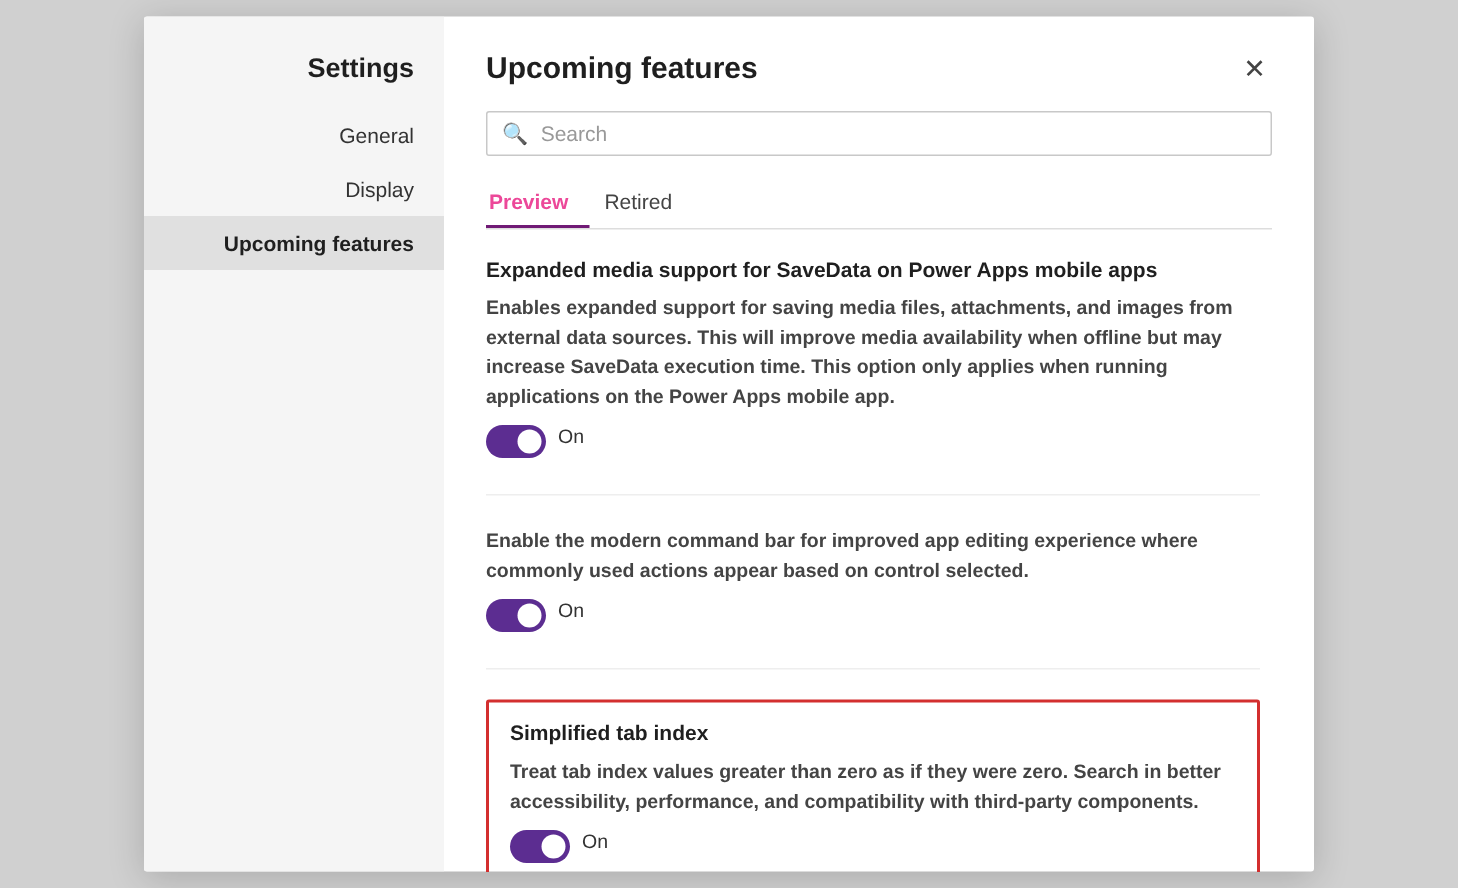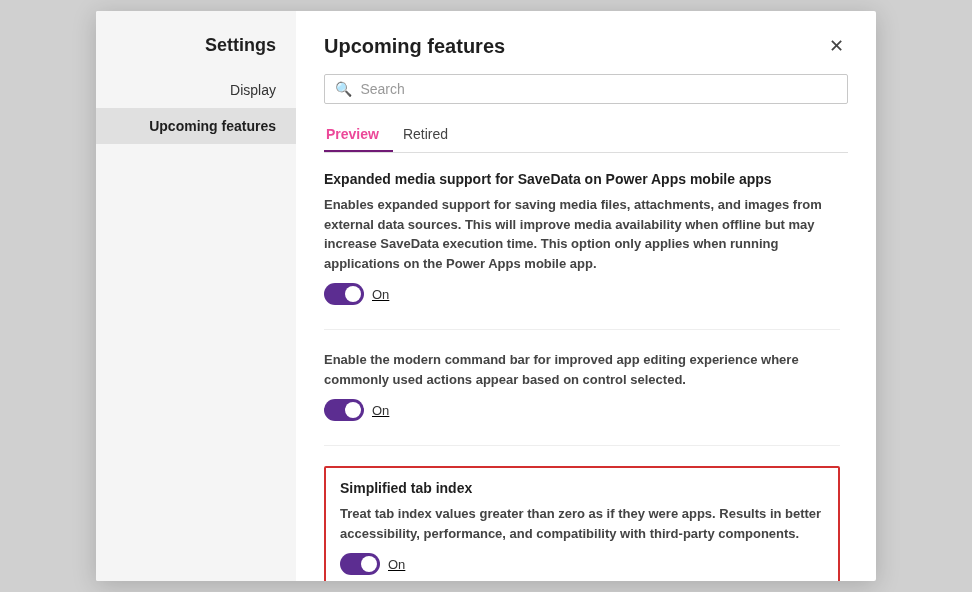--- a/index.html
+++ b/index.html
@@ -159,23 +159,22 @@
     .feature-desc {
       font-size: 13px;
       color: #444;
       line-height: 1.5;
       margin-bottom: 10px;
       font-weight: bold;
     }
     
     .toggle-row {
       display: flex;
-      align-items: center;
+      align-items: flex-start;
       gap: 8px;
-      text-decoration: underline;
     }
     .toggle {
       width: 40px;
       height: 22px;
       background: #5c2d91;
       border-radius: 11px;
       position: relative;
       cursor: pointer;
       flex-shrink: 0;
     }
@@ -200,20 +199,21 @@
     }
   </style>
 </head>
 <body>
 
 <div class="dialog-overlay">
   <div class="dialog">
 
     <div class="sidebar">
       <div class="sidebar-title">Settings</div>
+      <div class="sidebar-item">General</div>
       <div class="sidebar-item">Display</div>
       <div class="sidebar-item active">Upcoming features</div>
     </div>
 
     <div class="main">
       <div class="main-header">
         <div class="main-title">Upcoming features</div>
         <button class="close-btn">✕</button>
       </div>
 
@@ -249,21 +249,21 @@
               <div class="toggle-knob"></div>
             </div>
             <span class="toggle-label">On</span>
           </div>
         </div>
 
         <hr class="divider">
 
         <div class="feature-item highlighted">
           <div class="feature-title">Simplified tab index</div>
-          <div class="feature-desc">Treat tab index values greater than zero as if they were apps. Results in better accessibility, performance, and compatibility with third-party components.</div>
+          <div class="feature-desc">Treat tab index values greater than zero as if they were zero. Search in better accessibility, performance, and compatibility with third-party components.</div>
           <div class="toggle-row">
             <div class="toggle">
               <div class="toggle-knob"></div>
             </div>
             <span class="toggle-label">On</span>
           </div>
         </div>
 
       </div>
     </div>

